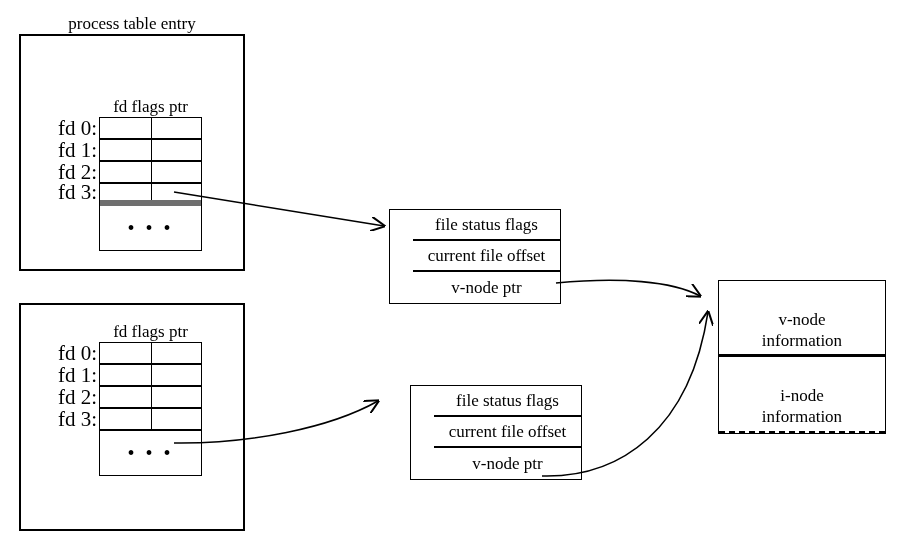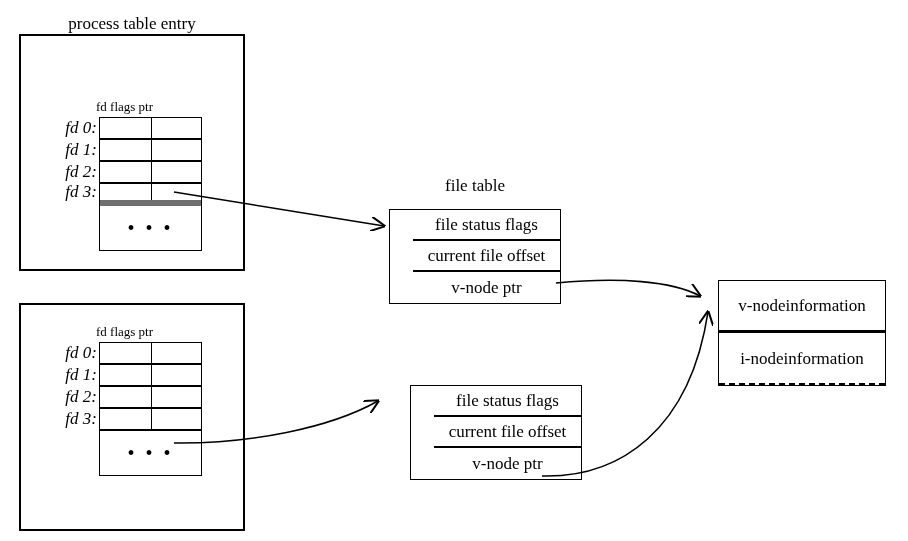--- a/index.html
+++ b/index.html
@@ -57,42 +57,41 @@
   }
   .fd-row.last-data {
     border-bottom: 1px solid #000;
   }
   .fd-label {
     position: absolute;
     right: 100%;
     top: 50%;
     transform: translateY(-50%);
     margin-right: 3px;
-    font-size: 17px;
+    font-size: 21px;
     line-height: 18px;
     white-space: nowrap;
-    font-style: italic;
   }
   .fd-ellipsis {
     box-sizing: border-box;
     height: 44px;
     display: flex;
     align-items: center;
     justify-content: center;
     font-size: 20px;
     letter-spacing: 3px;
     background: #fff;
   }
   .fd-head {
     position: absolute;
     bottom: 100%;
     left: -4px;
     right: -4px;
-    text-align: left;
-    font-size: 13px;
+    text-align: center;
+    font-size: 17px;
     line-height: 20px;
     white-space: nowrap;
     margin-bottom: 1px;
   }
   
   .ftable {
     position: absolute;
     box-sizing: border-box;
     border: 1px solid #000;
     background: #fff;
@@ -114,27 +113,28 @@
   
   .vtable {
     position: absolute;
     box-sizing: border-box;
     border: 1px solid #000;
     background: #fff;
   }
   .vtable .vrow {
     box-sizing: border-box;
     display: flex;
-    flex-direction: row;
+    flex-direction: column;
     align-items: center;
     justify-content: center;
     font-size: 17px;
     line-height: 21px;
     white-space: nowrap;
     text-align: center;
+    margin-top: 24px;
   }
   .vtable .vrow.two-line { height: 52px; }
   .vtable .vrow.one-line { height: 38px; }
   .vtable .vrow.solid-bottom { border-bottom: 3px solid #000; }
   .vtable .vrow.dashed-bottom {
     border-bottom: 2px dashed #000;
     text-align: right;
   }
   svg.arrows {
     position: absolute;
@@ -197,21 +197,20 @@
       </div>
       <div class="fd-row">
         <span class="fd-label">fd 3:</span>
         <span class="cell-divider"></span>
       </div>
 
       <div class="fd-ellipsis">• • •</div>
     </div>
   </div>
 
-  <div class="caption" style="left:389px; top:176px; width:172px;">file table</div>
 
   <div class="ftable" style="left:389px; top:209px; width:172px;">
     <div class="frow">file status flags</div>
     <div class="frow">current file offset</div>
     <div class="frow">v-node ptr</div>
   </div>
 
   <div class="ftable" style="left:410px; top:385px; width:172px;">
     <div class="frow">file status flags</div>
     <div class="frow">current file offset</div>

